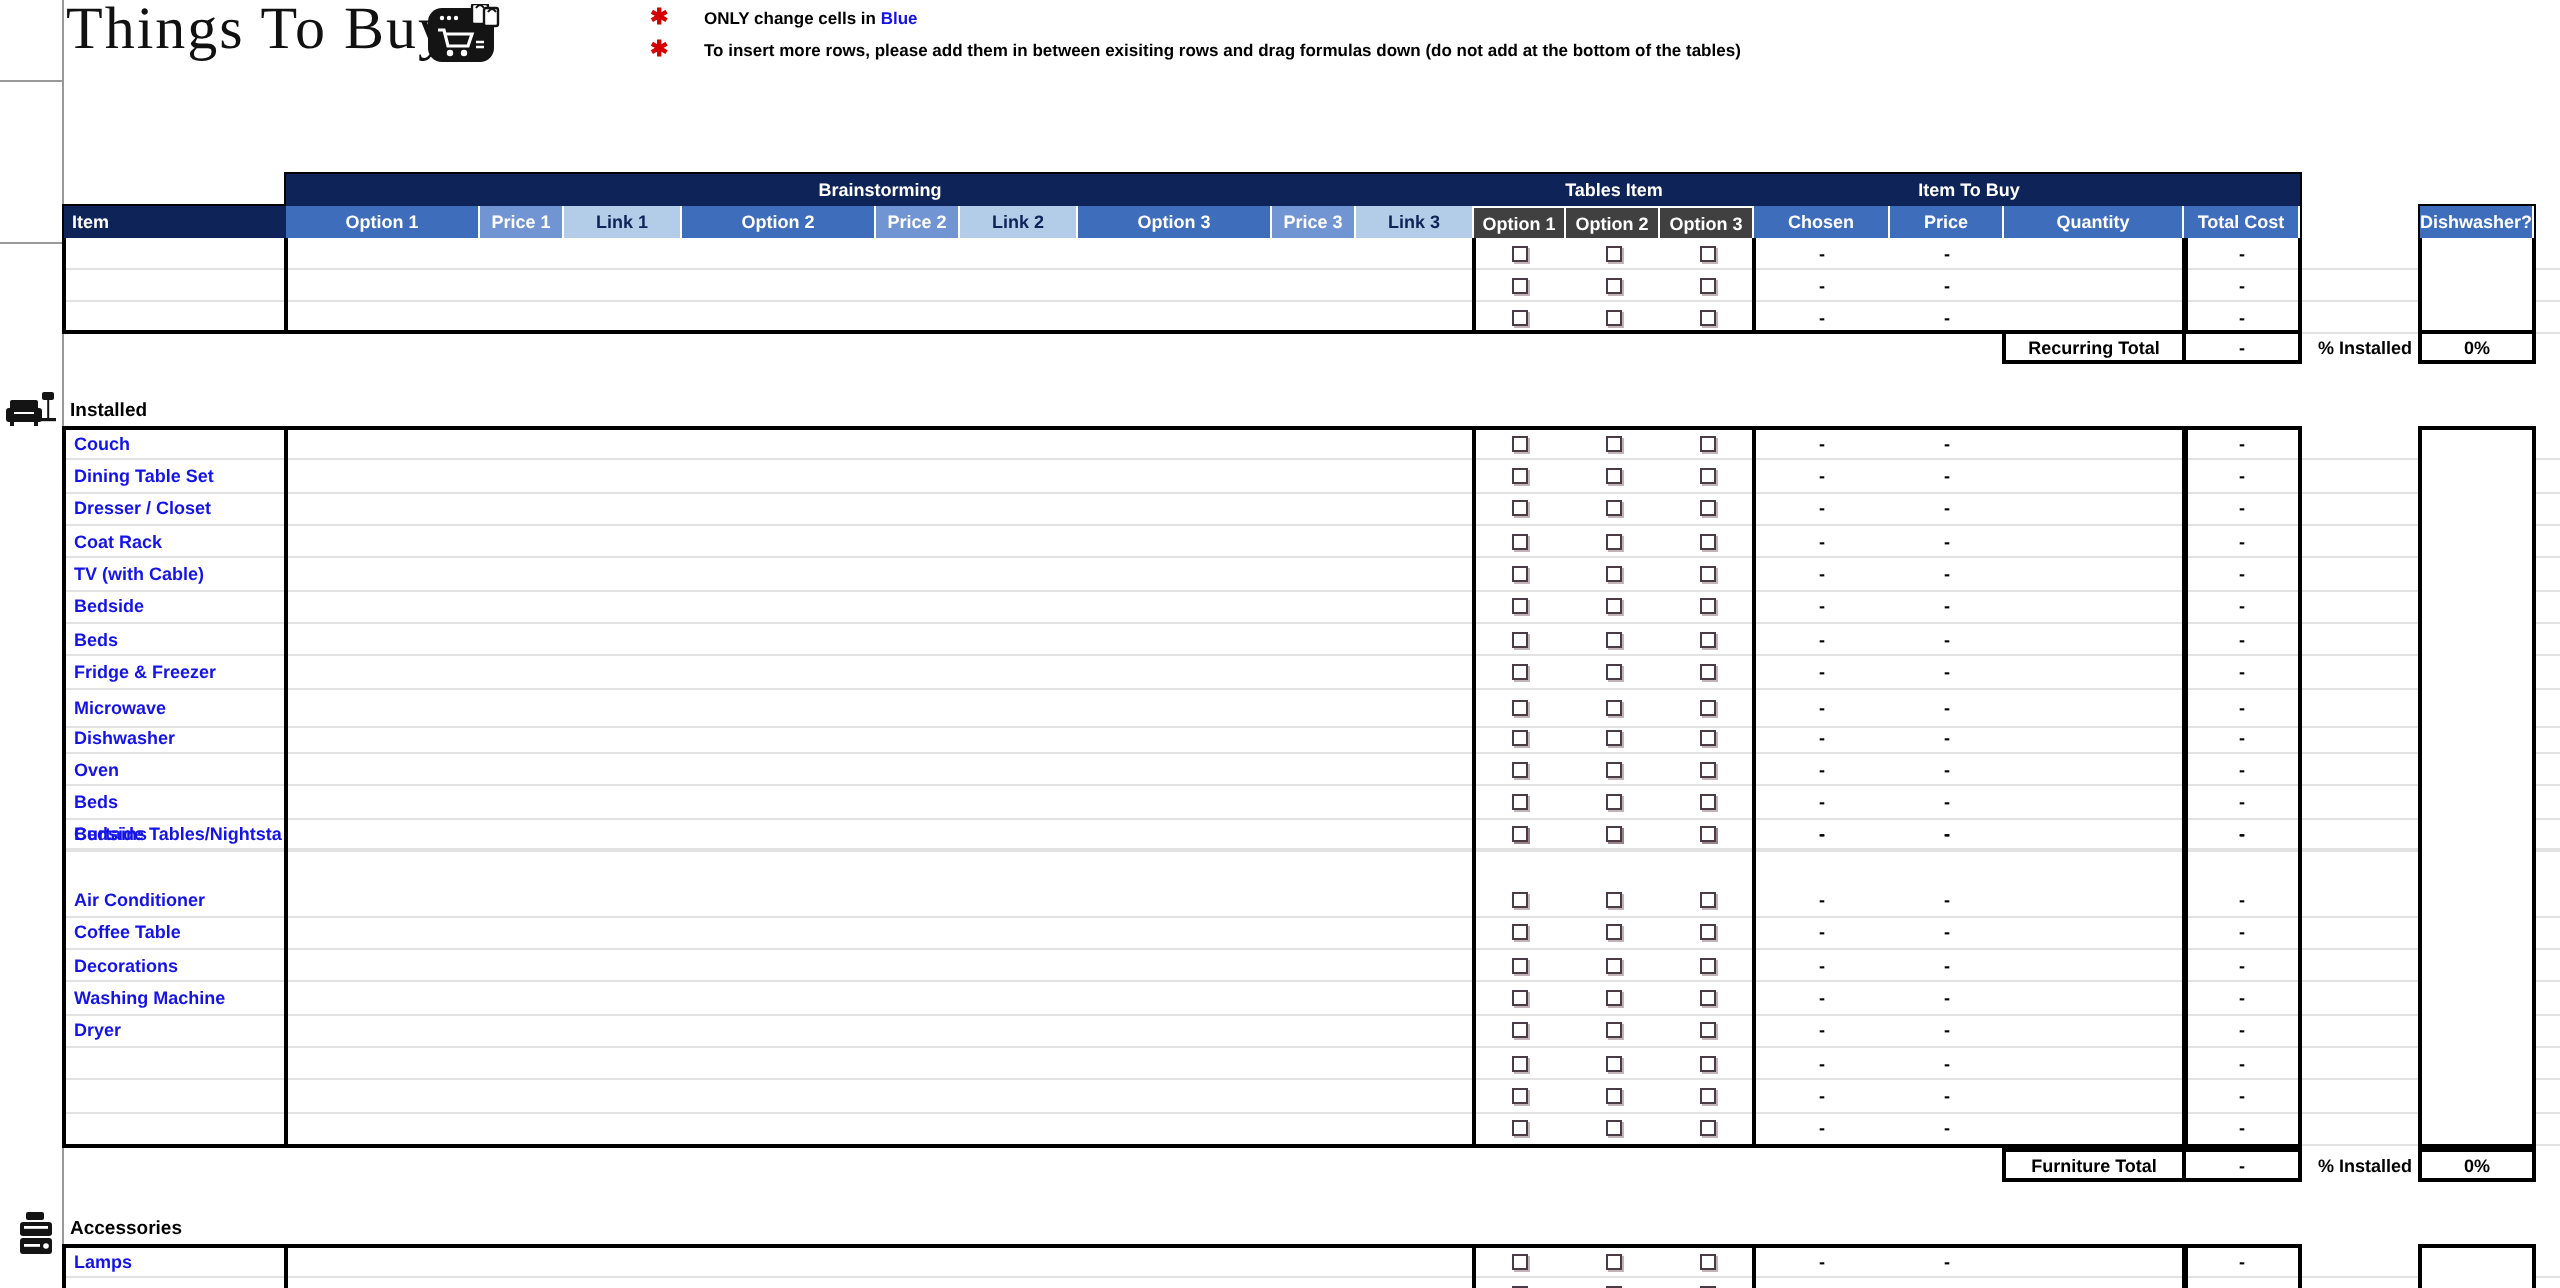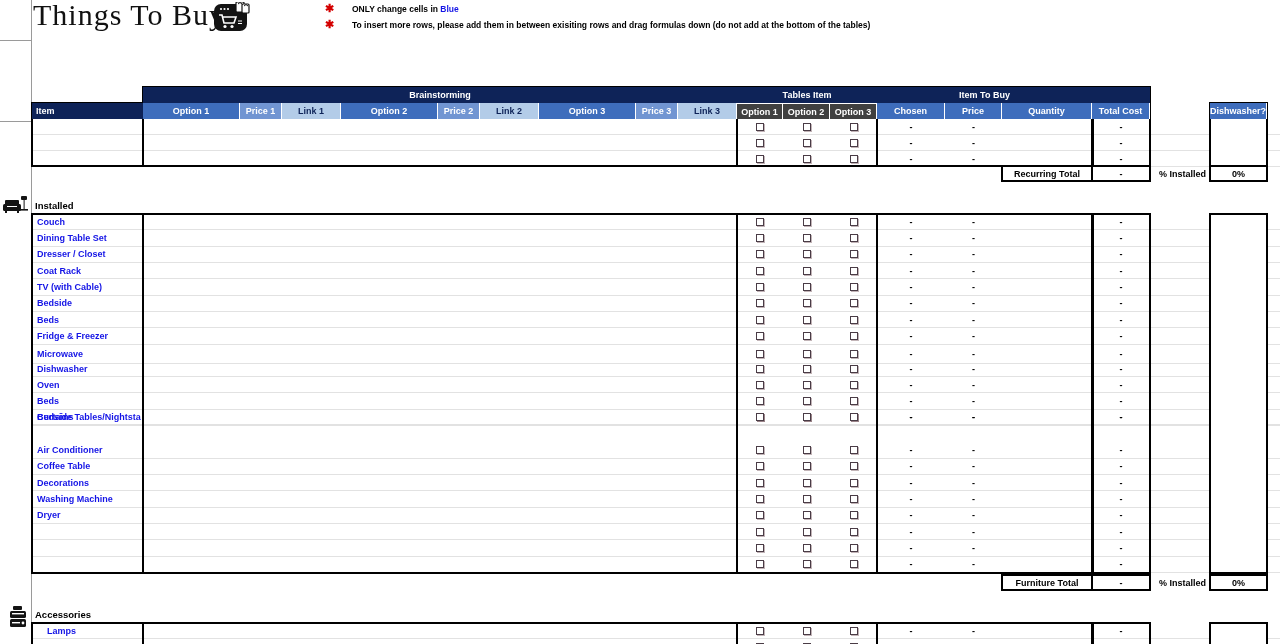--- a/index.html
+++ b/index.html
@@ -509,21 +509,21 @@
       </div>
       <div class="cell cbwrap" style="left: 798px; width: 47px;">
         <span class="cbx"></span>
       </div>
       <div class="cell dash" style="left: 845px; width: 68px;">-</div>
       <div class="cell dash" style="left: 913px; width: 57px;">-</div>
       <div class="cell" style="left: 970px; width: 90px;"></div>
       <div class="cell dash" style="left: 1060px; width: 58px;">-</div>
     </div>
     <div class="row" style="top: 623px; height: 16.4px;">
-      <div class="cell item-cell" style="left: 2px; width: 107px; margin-left: 10px;">Lamps</div>
+      <div class="cell item-cell" style="left: 2px; width: 107px;">Lamps</div>
       <div class="cell cbwrap" style="left: 705px; width: 46px;">
         <span class="cbx"></span>
       </div>
       <div class="cell cbwrap" style="left: 751px; width: 47px;">
         <span class="cbx"></span>
       </div>
       <div class="cell cbwrap" style="left: 798px; width: 47px;">
         <span class="cbx"></span>
       </div>
       <div class="cell dash" style="left: 845px; width: 68px;">-</div>

